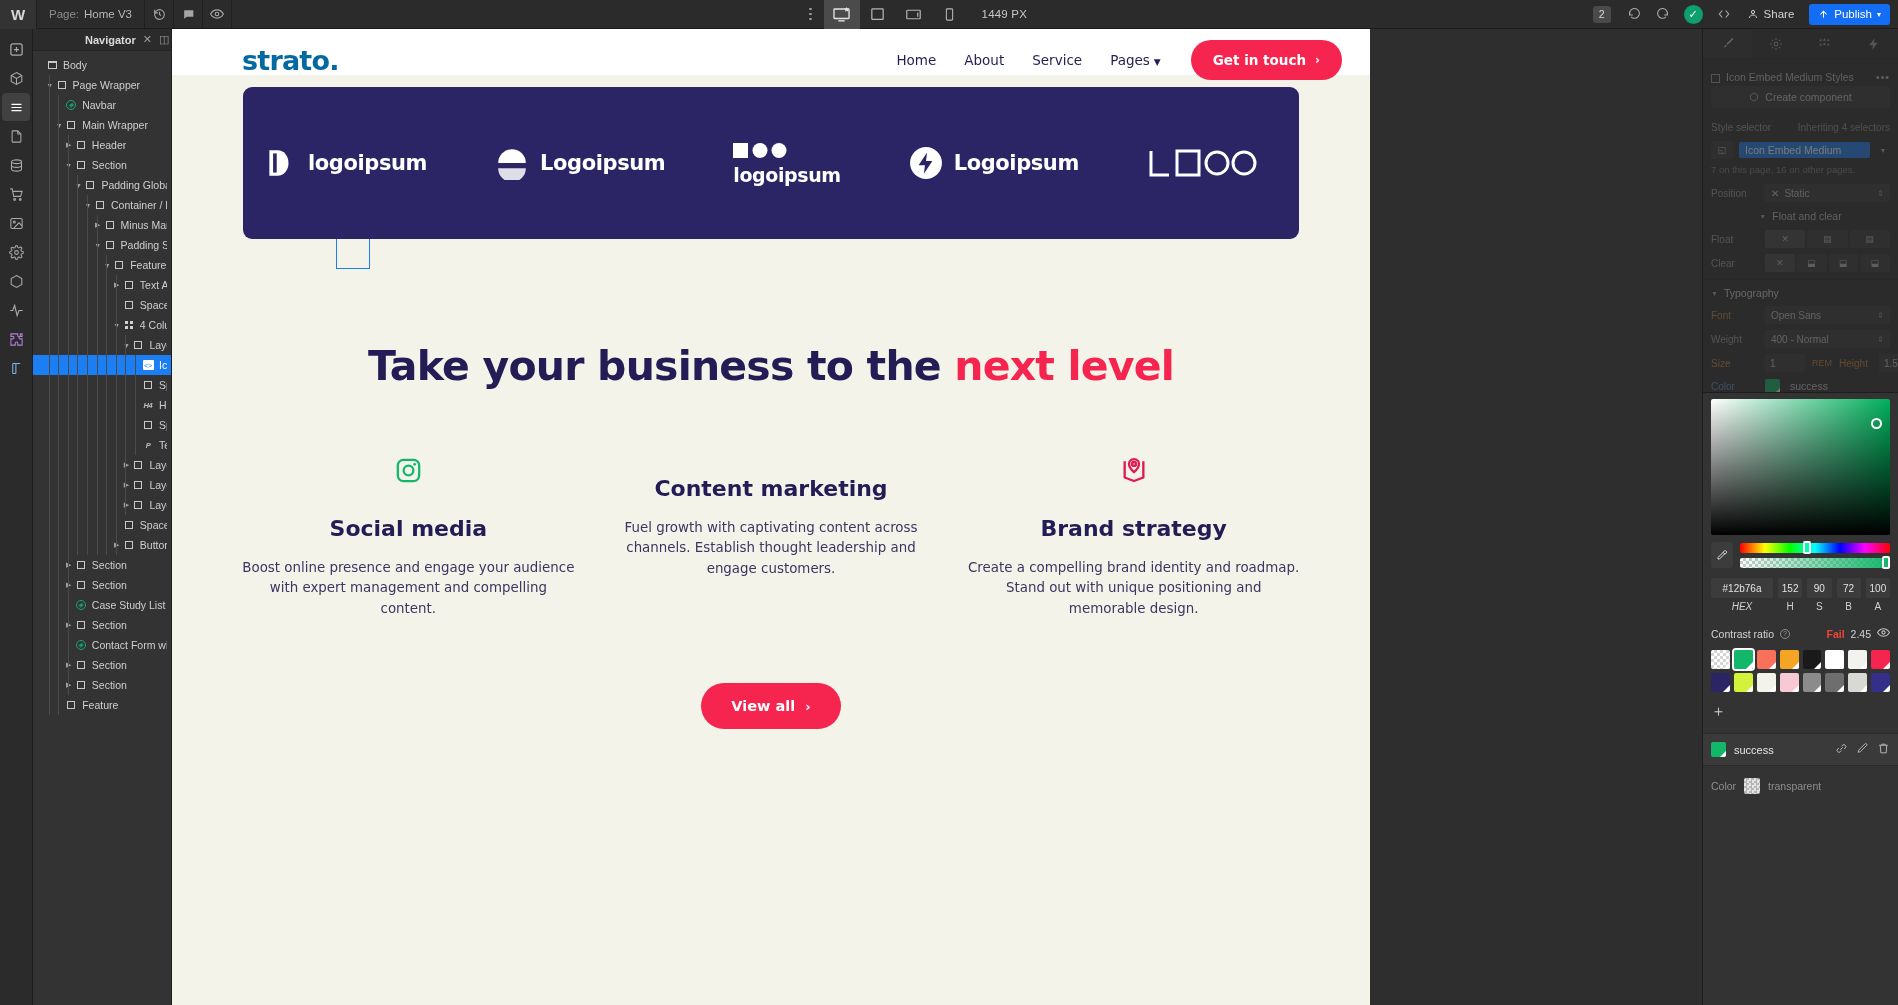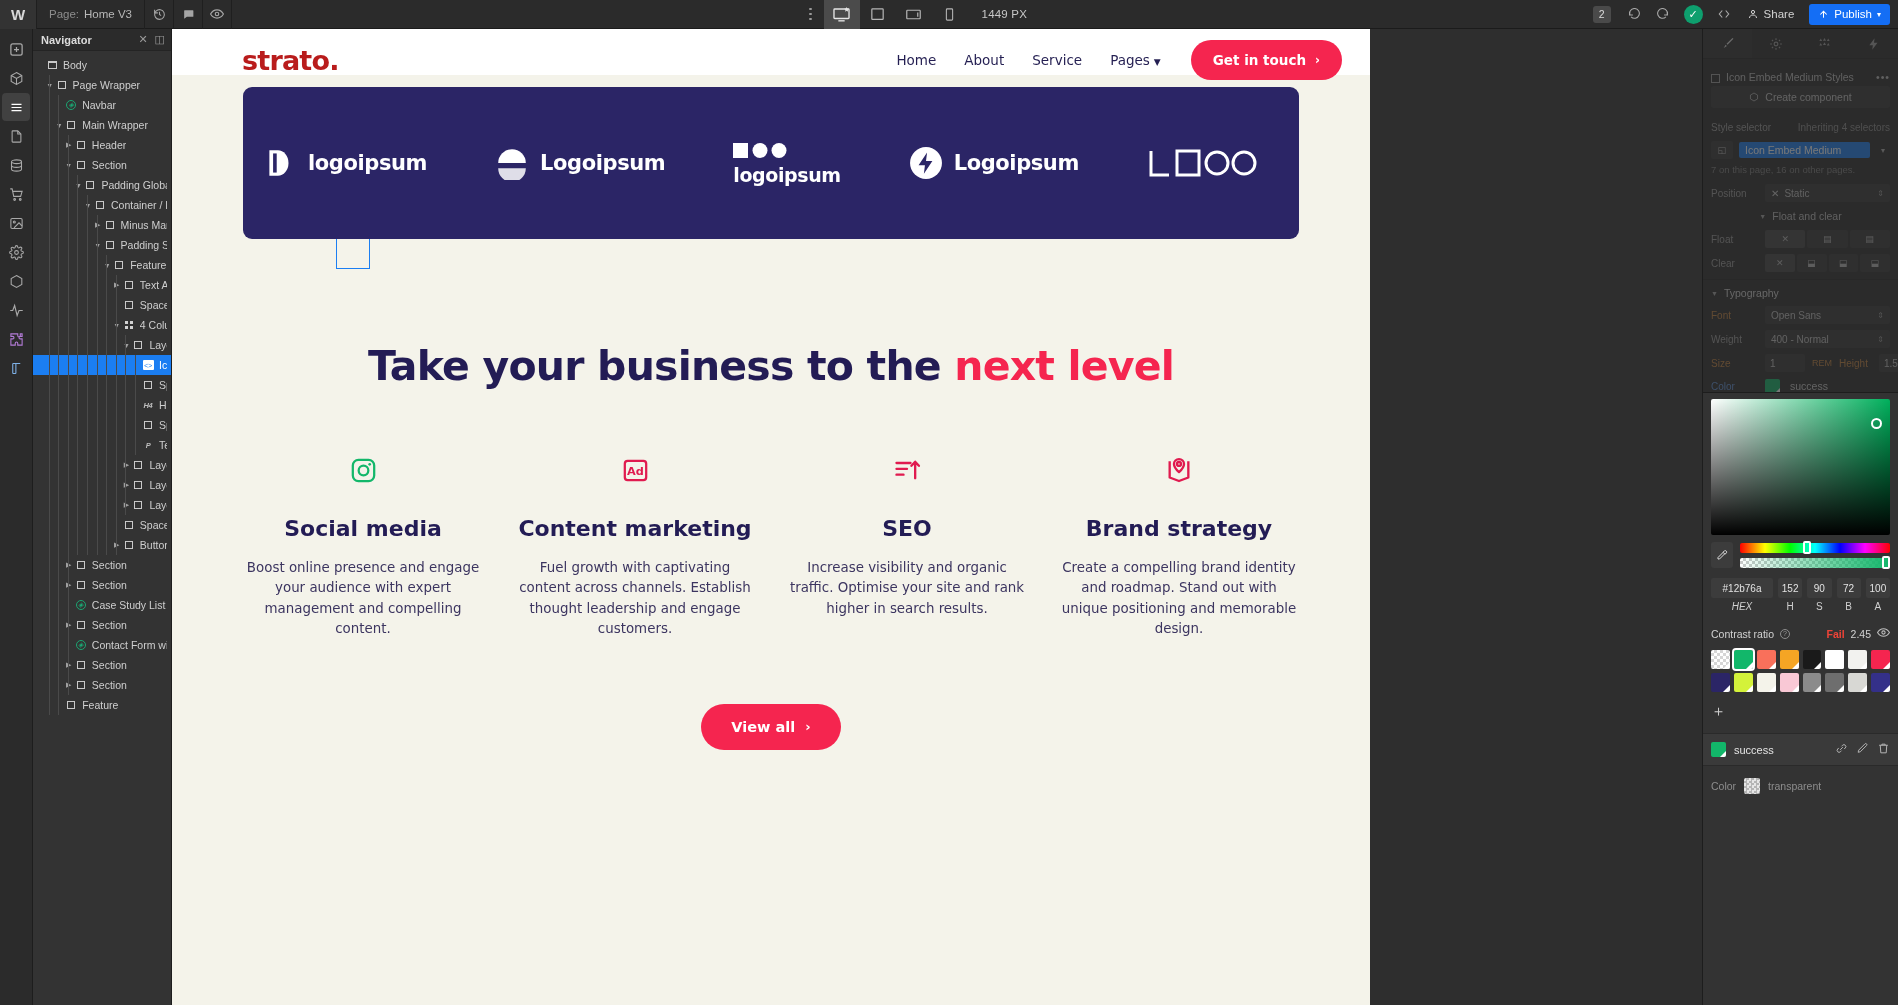--- a/index.html
+++ b/index.html
@@ -79,21 +79,21 @@
   
   .nav-panel {
     position: absolute; left: 33px; top: 29px; width: 139px; height: 976px;
     background: #333333; border-right: 1px solid #1d1d1d; z-index: 30;
     font-size: 10.5px; overflow: hidden;
   }
   .nav-head {
     height: 22px; background: #2b2b2b; display: flex; align-items: center;
     padding: 0 6px 0 8px; border-bottom: 1px solid #242424;
   }
-  .nav-head .t { font-size: 11px; color: #dcdcdc; font-weight: 600; flex: 1; }
+  .nav-head .t { font-size: 11px; color: #dcdcdc; font-weight: 600; flex: 1; margin-left: 44px; }
   .nav-head .a { color: #9a9a9a; margin-left: 7px; font-size: 11px; }
   .nav-list { padding-top: 4px; }
   .nav-row {
     height: 20px; display: flex; align-items: center; position: relative;
     color: #cfcfcf; white-space: nowrap; padding-right: 4px;
   }
   .nav-row.selected { background: #1b7ef2; color: #fff; }
   .nav-guides { position: absolute; left: 0; top: 0; bottom: 0; }
   .nav-guide { position: absolute; top: 0; bottom: 0; width: 1px; background: #4a4a4a; }
   .nav-caret {
@@ -126,21 +126,21 @@
     background: #f4f3ea; font-family: "DejaVu Sans", sans-serif;
   }
   .site-white-top { position: absolute; left:0; top:0; width: 1198px; height: 46px; background:#fff; }
 
   
   .wnav {
     position: absolute; left: 0; top: 0; width: 1198px; height: 62px;
     display: flex; align-items: center; padding: 0 28px 0 70px; z-index: 6;
   }
   .brand {
-    font-size: 27px; font-weight: 800; color: #b91c1c; letter-spacing: -.8px;
+    font-size: 27px; font-weight: 800; color: #0369a1; letter-spacing: -.8px;
     font-family: "DejaVu Sans", sans-serif;
   }
   .wnav-spacer { flex: 1; }
   .wnav-links { display: flex; align-items: center; gap: 28px; }
   .wnav-link { font-size: 13.5px; color: #241f52; }
   .wnav-link .chev { font-size: 9px; margin-left: 4px; }
   .cta {
     margin-left: 30px; background: #f5254f; color: #fff; font-size: 13.5px;
     font-weight: 700; padding: 12px 22px; border-radius: 40px;
     display: flex; align-items: center; gap: 9px;
@@ -1124,38 +1124,22 @@
               <svg width="27" height="27" viewBox="0 0 24 24" fill="none" stroke="#12b76a" stroke-width="2">
                 <rect x="2.5" y="2.5" width="19" height="19" rx="5"></rect>
                   <circle cx="12" cy="12" r="4.3"></circle>
                   <circle cx="17.5" cy="6.5" r="1.2" fill="#12b76a" stroke="none"></circle>
               </svg>
             </div>
             <div class="card-h">Social media</div>
             <div class="card-p">Boost online presence and engage your audience with expert management and compelling content.</div>
           </div>
           <div class="card">
-            <div class="card-icon">
-              <svg width="27" height="27" viewBox="0 0 24 24" fill="none" stroke="#e01a4f" stroke-width="2">
-                <rect x="2.5" y="3.5" width="19" height="17" rx="2.5"></rect>
-                <text x="12" y="16" font-size="10" font-weight="bold" fill="#e01a4f" stroke="none" text-anchor="middle" font-family="DejaVu Sans">Ad</text>
-              </svg>
-            </div>
             <div class="card-h">Content marketing</div>
             <div class="card-p">Fuel growth with captivating content across channels. Establish thought leadership and engage customers.</div>
-          </div>
-          <div class="card">
-            <div class="card-icon">
-              <svg width="30" height="28" viewBox="0 0 24 24" fill="none" stroke="#e01a4f" stroke-width="2" stroke-linecap="round">
-                <path d="M3 6h12M3 11h9M3 16h6"></path>
-                  <path d="M19 19V5M19 5l-3.2 3.4M19 5l3.2 3.4"></path>
-              </svg>
-            </div>
-            <div class="card-h">SEO</div>
-            <div class="card-p">Increase visibility and organic traffic. Optimise your site and rank higher in search results.</div>
           </div>
           <div class="card">
             <div class="card-icon">
               <svg width="28" height="29" viewBox="0 0 24 24" fill="none" stroke="#e01a4f" stroke-width="2" stroke-linejoin="round">
                 <path d="M4 4v14l8 3 8-3V4"></path>
                 <path d="M12 2.2c-2.4 0-4.3 1.9-4.3 4.2 0 3.1 4.3 7 4.3 7s4.3-3.9 4.3-7c0-2.3-1.9-4.2-4.3-4.2z" fill="#f4f3ea"></path>
                 <circle cx="12" cy="6.4" r="1.7"></circle>
               </svg>
             </div>
             <div class="card-h">Brand strategy</div>

